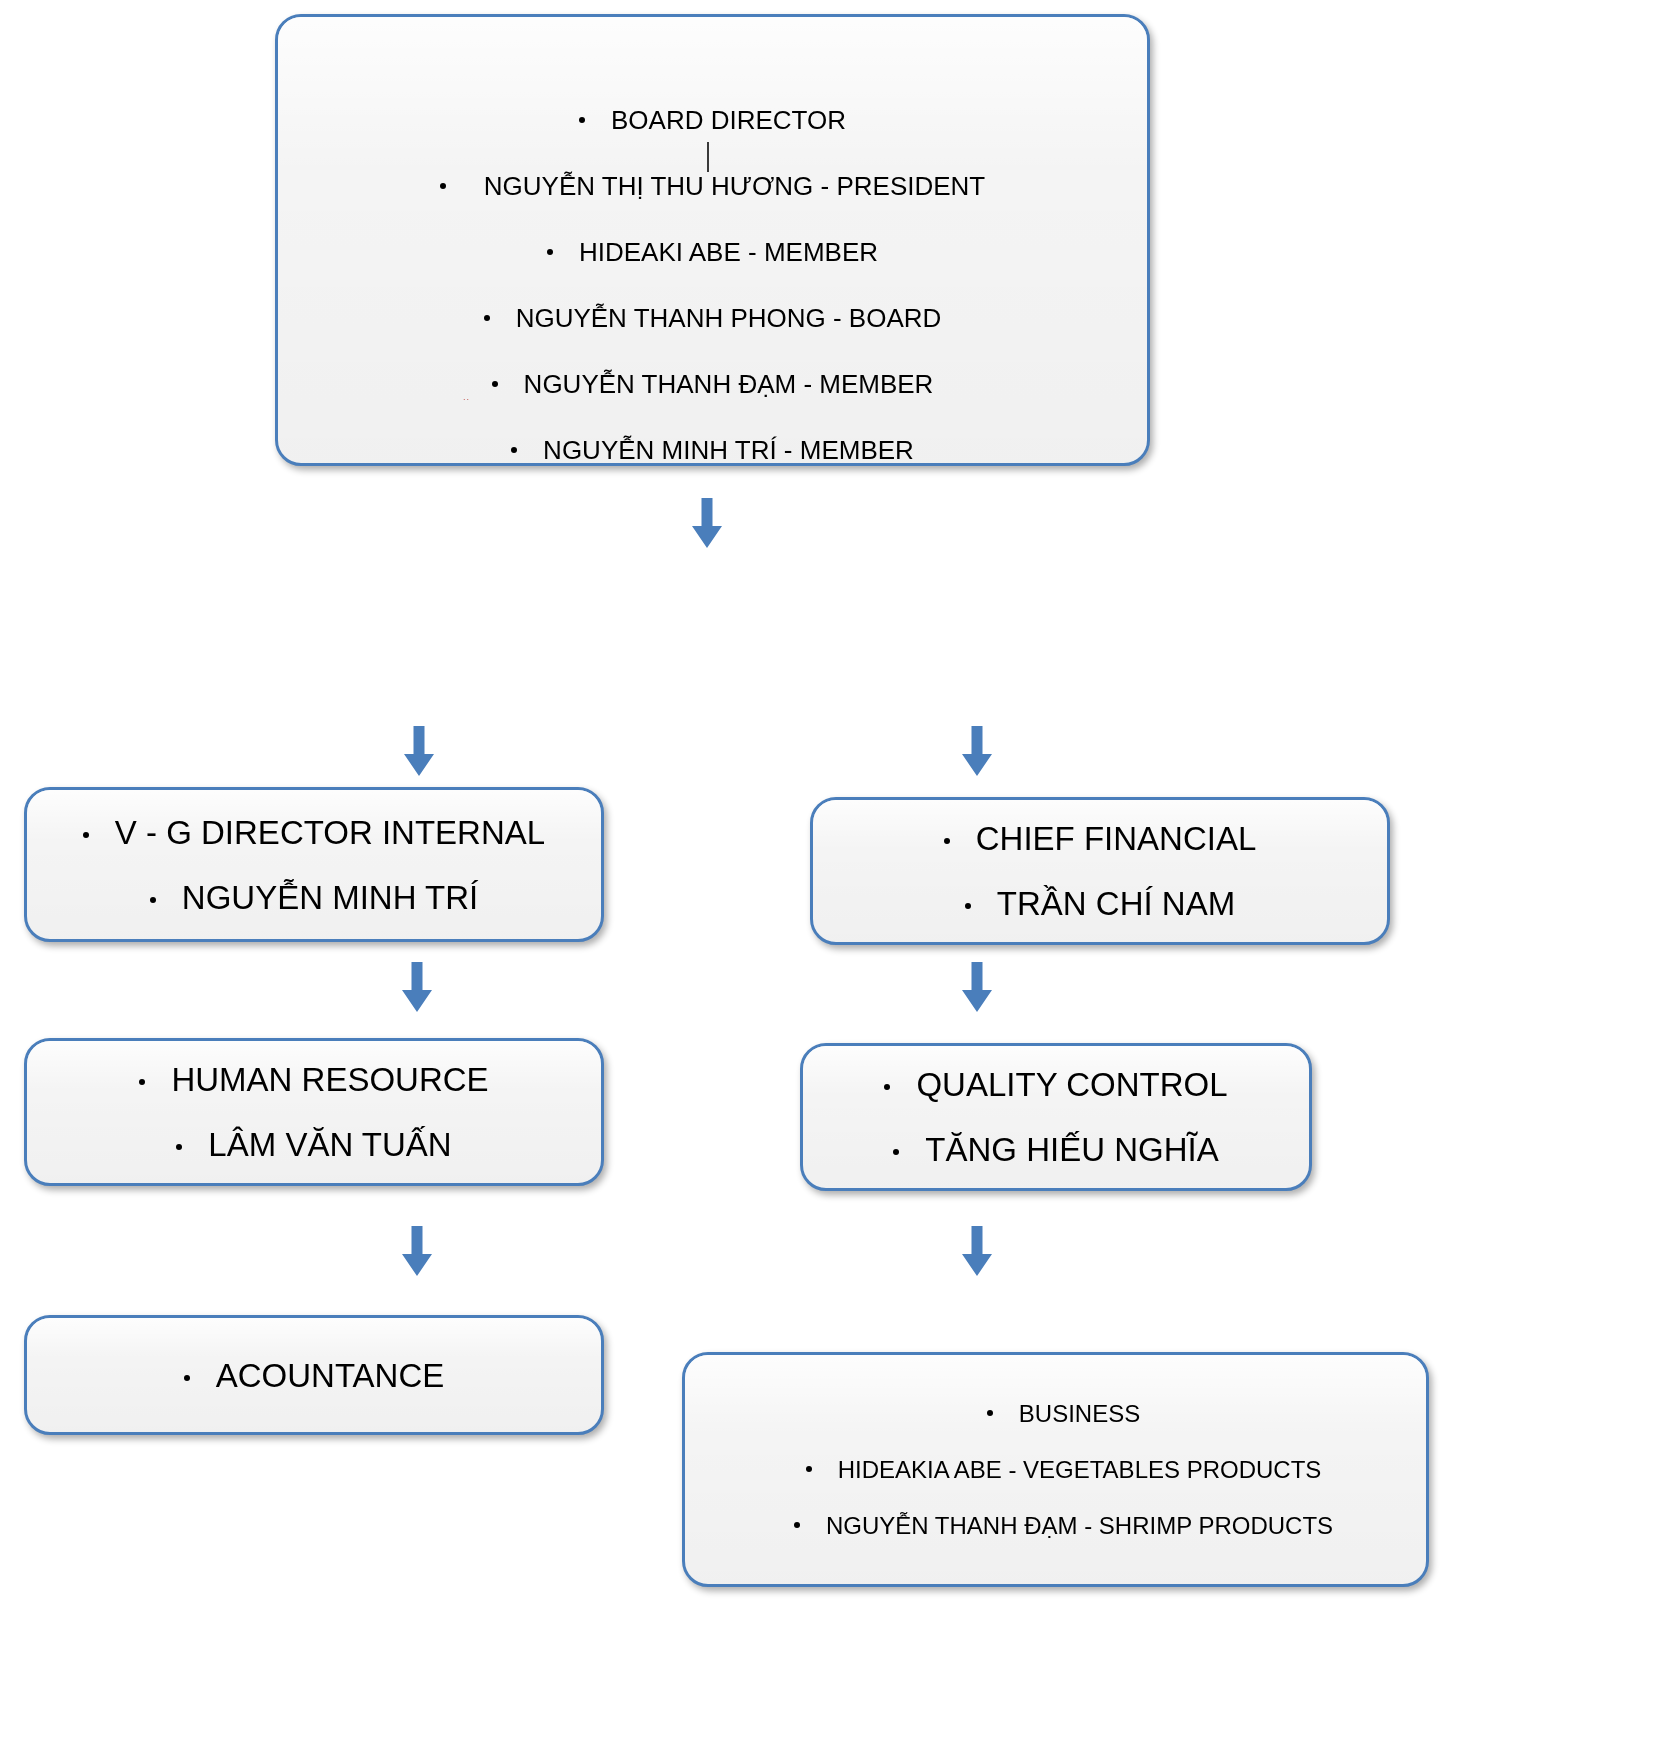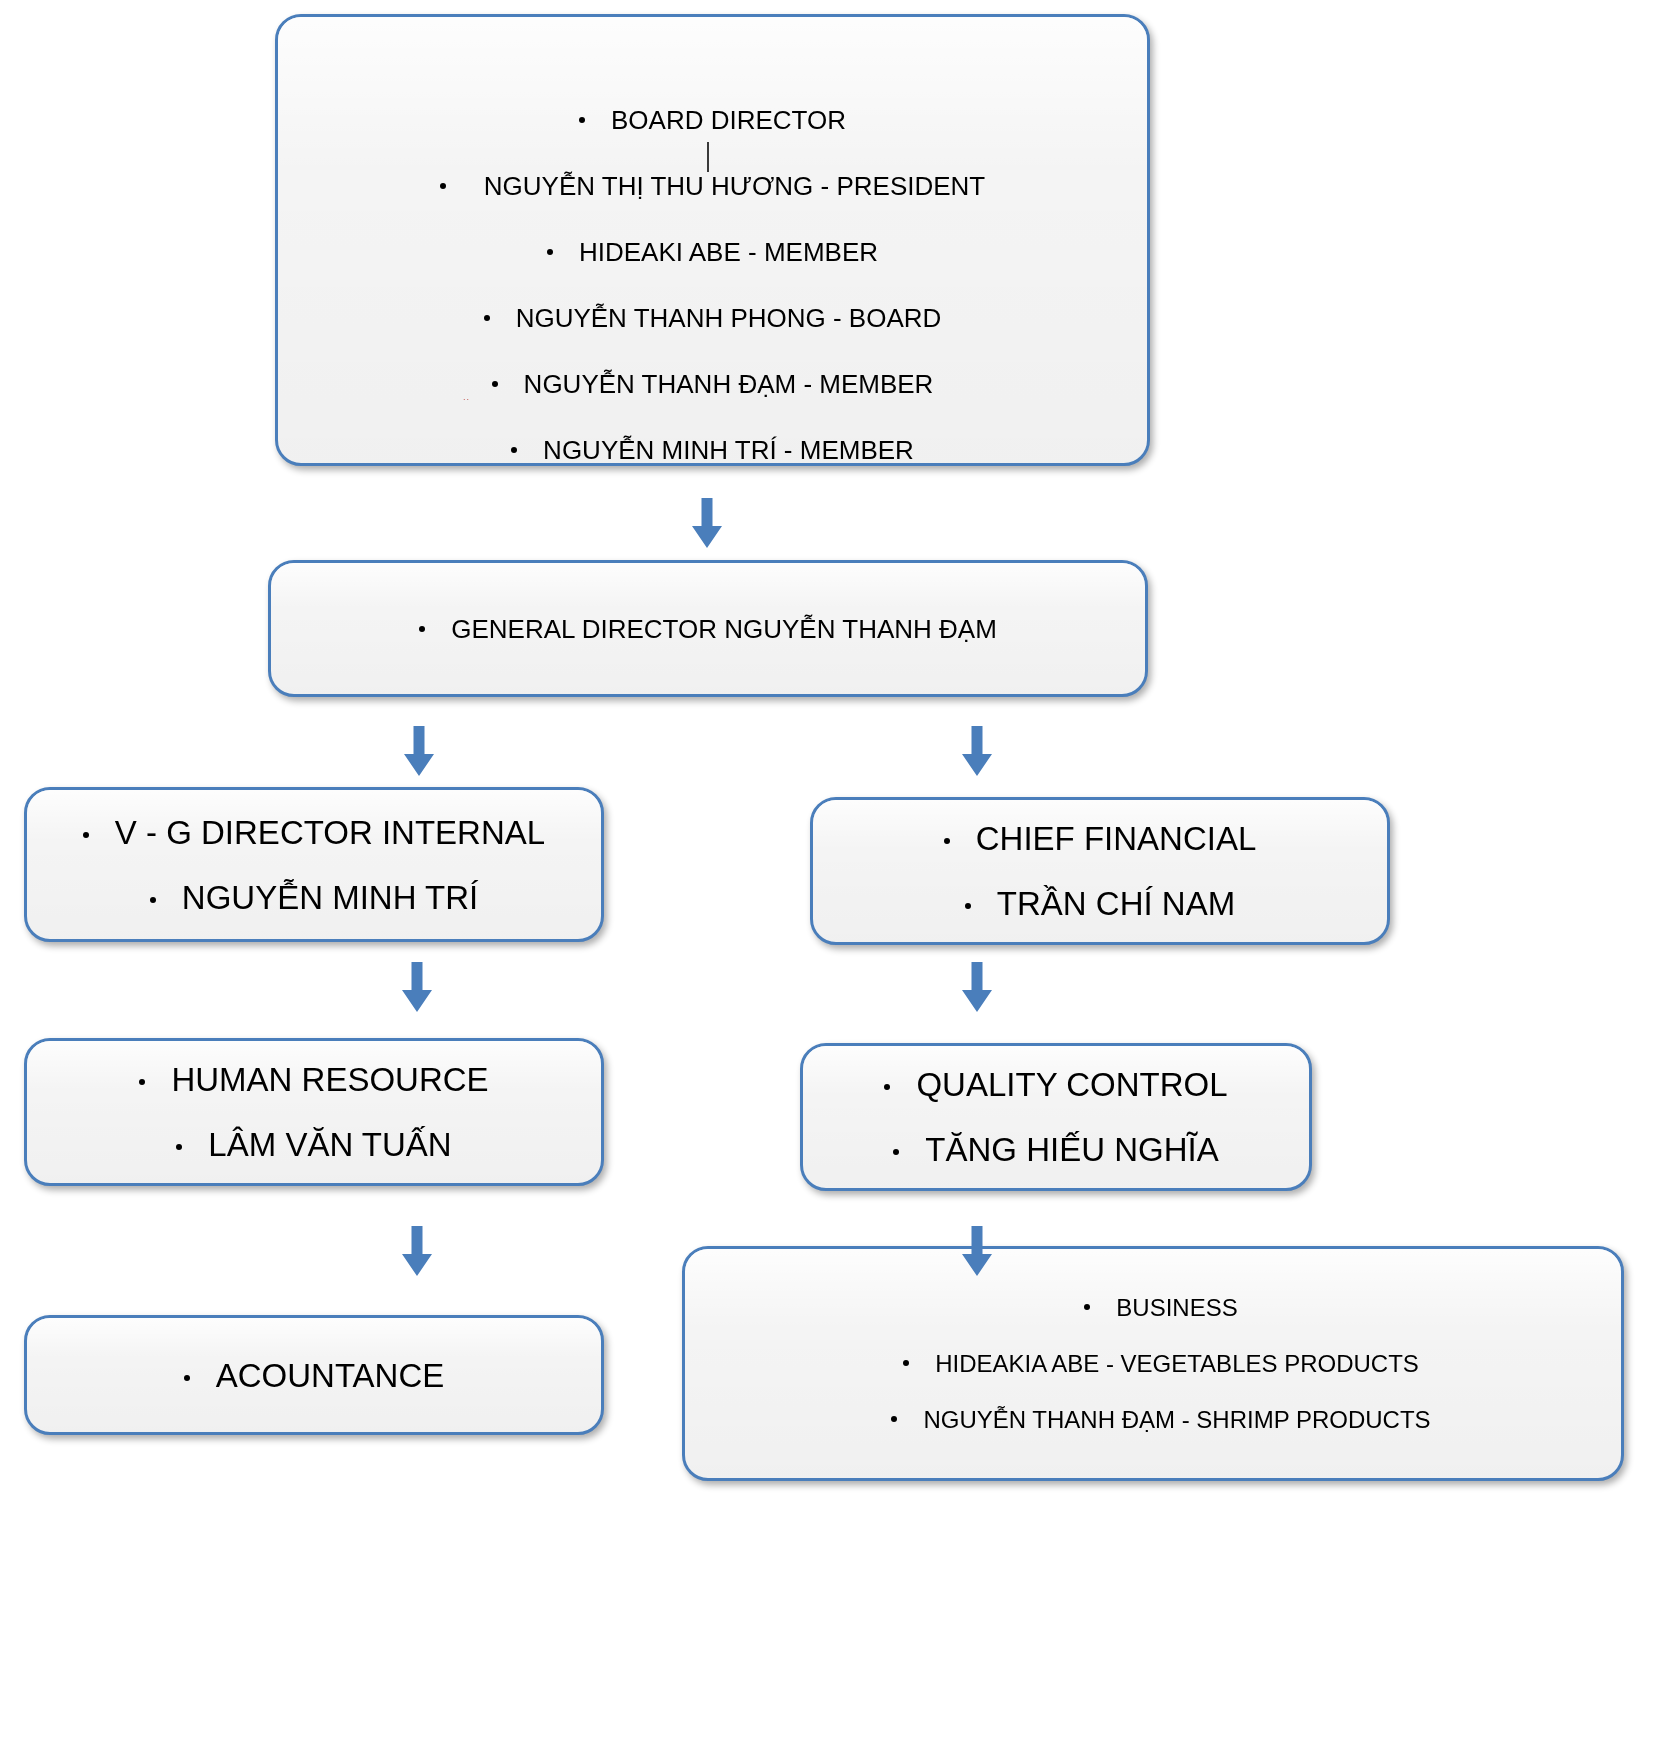--- a/index.html
+++ b/index.html
@@ -141,28 +141,20 @@
   <div class="speck" style="left:463px; top:392px;">..</div>
 
   <div class="arrow" style="left:688px; top:498px;">
     <svg width="38" height="52" viewBox="0 0 38 52">
       <g>
         <path d="M13.5 0 L24.5 0 L24.5 28 L34 28 L19 50 L4 28 L13.5 28 Z" fill="#4a7ebb"></path>
       </g>
     </svg>
   </div>
 
-  <div class="node" style="left:268px; top:560px; width:880px; height:137px;">
-    <div class="node-lines">
-      <div class="bullet-line fs-26">
-        <span class="bullet-dot"></span>
-        <span class="bullet-text">GENERAL DIRECTOR NGUYỄN THANH ĐẠM</span>
-      </div>
-    </div>
-  </div>
 
   <div class="arrow" style="left:400px; top:726px;">
     <svg width="38" height="52" viewBox="0 0 38 52">
       <path d="M13.5 0 L24.5 0 L24.5 28 L34 28 L19 50 L4 28 L13.5 28 Z" fill="#4a7ebb"></path>
     </svg>
   </div>
 
   <div class="arrow" style="left:958px; top:726px;">
     <svg width="38" height="52" viewBox="0 0 38 52">
       <path d="M13.5 0 L24.5 0 L24.5 28 L34 28 L19 50 L4 28 L13.5 28 Z" fill="#4a7ebb"></path>
@@ -247,21 +239,21 @@
 
   <div class="node" style="left:24px; top:1315px; width:580px; height:120px;">
     <div class="node-lines">
       <div class="bullet-line fs-25">
         <span class="bullet-dot"></span>
         <span class="bullet-text">ACOUNTANCE</span>
       </div>
     </div>
   </div>
 
-  <div class="node" style="left:682px; top:1246px; width:942px; height:235px;padding-left:16px;">
+  <div class="node" style="left:682px; top:1352px; width:747px; height:235px;padding-left:16px;">
     <div class="node-lines">
       <div class="bullet-line fs-24" style="margin-bottom:32px;">
         <span class="bullet-dot"></span>
         <span class="bullet-text">BUSINESS</span>
       </div>
       <div class="bullet-line fs-24" style="margin-bottom:32px;">
         <span class="bullet-dot"></span>
         <span class="bullet-text">HIDEAKIA ABE - VEGETABLES PRODUCTS</span>
       </div>
       <div class="bullet-line fs-24">

